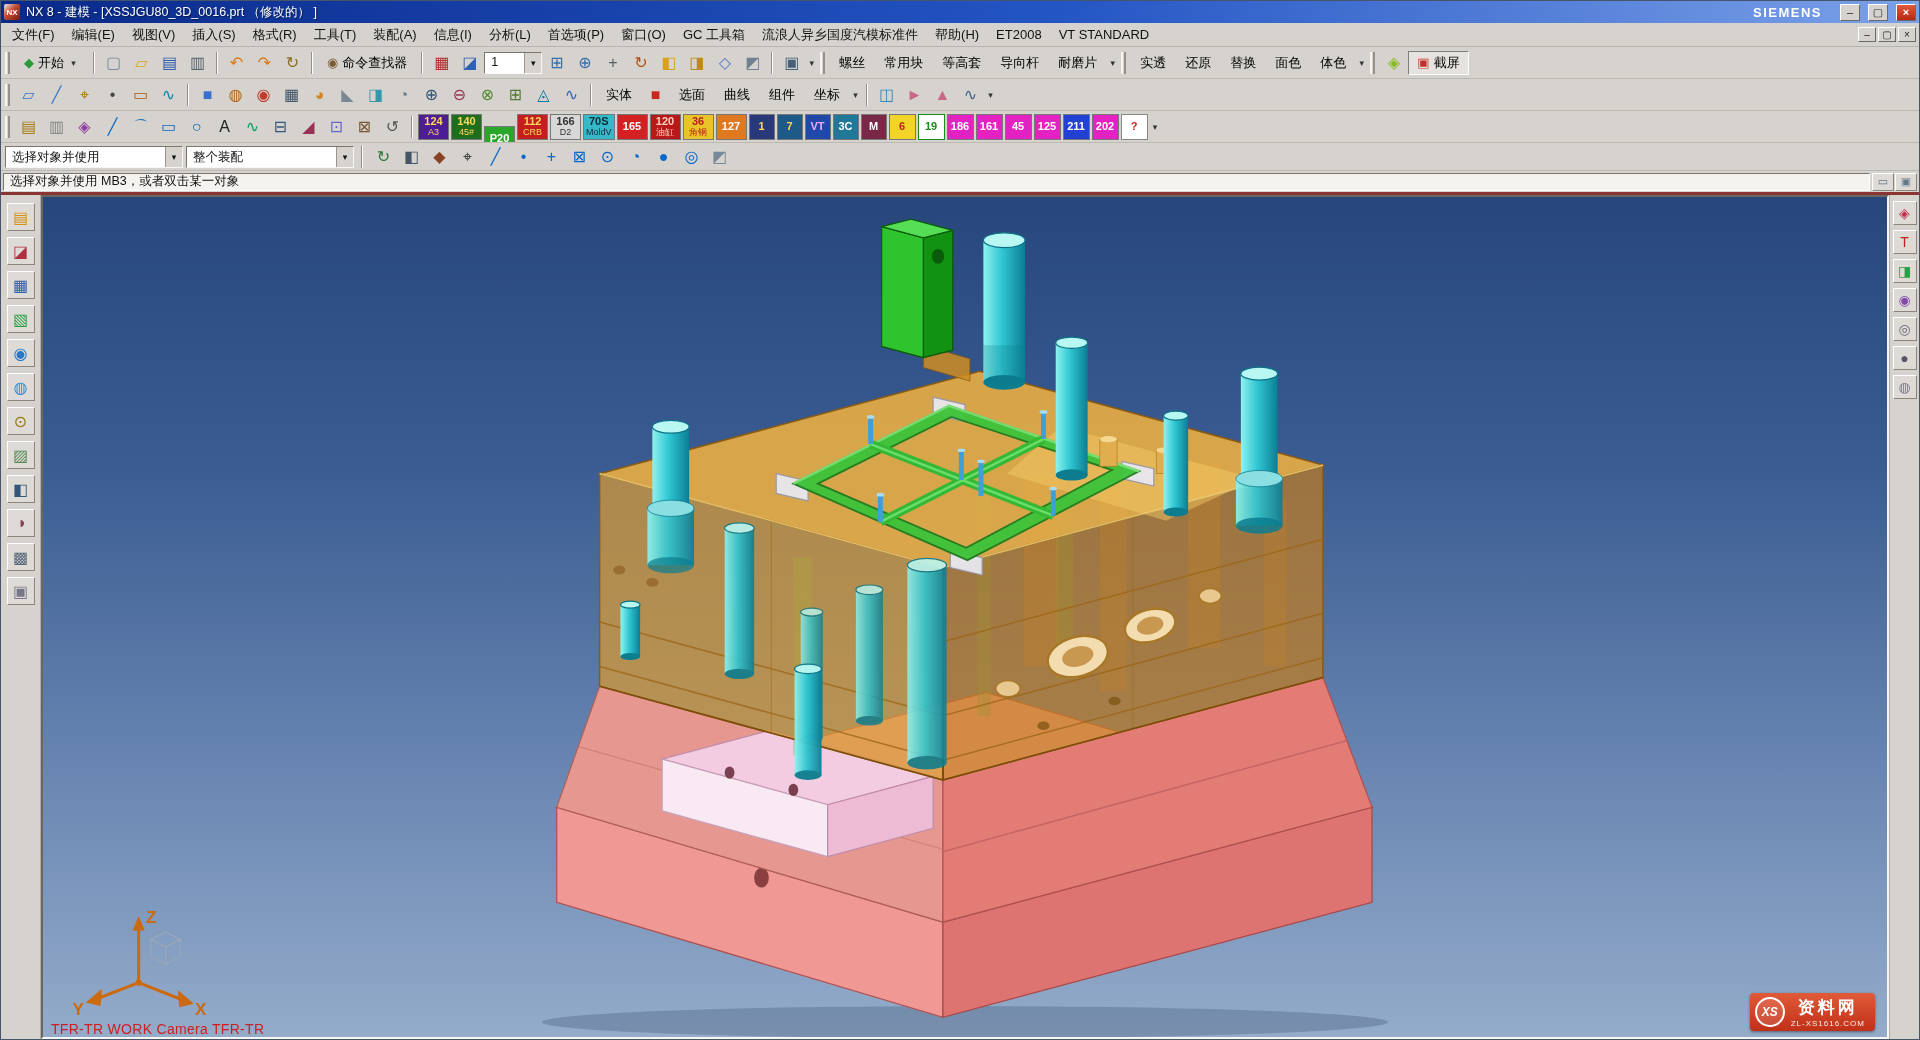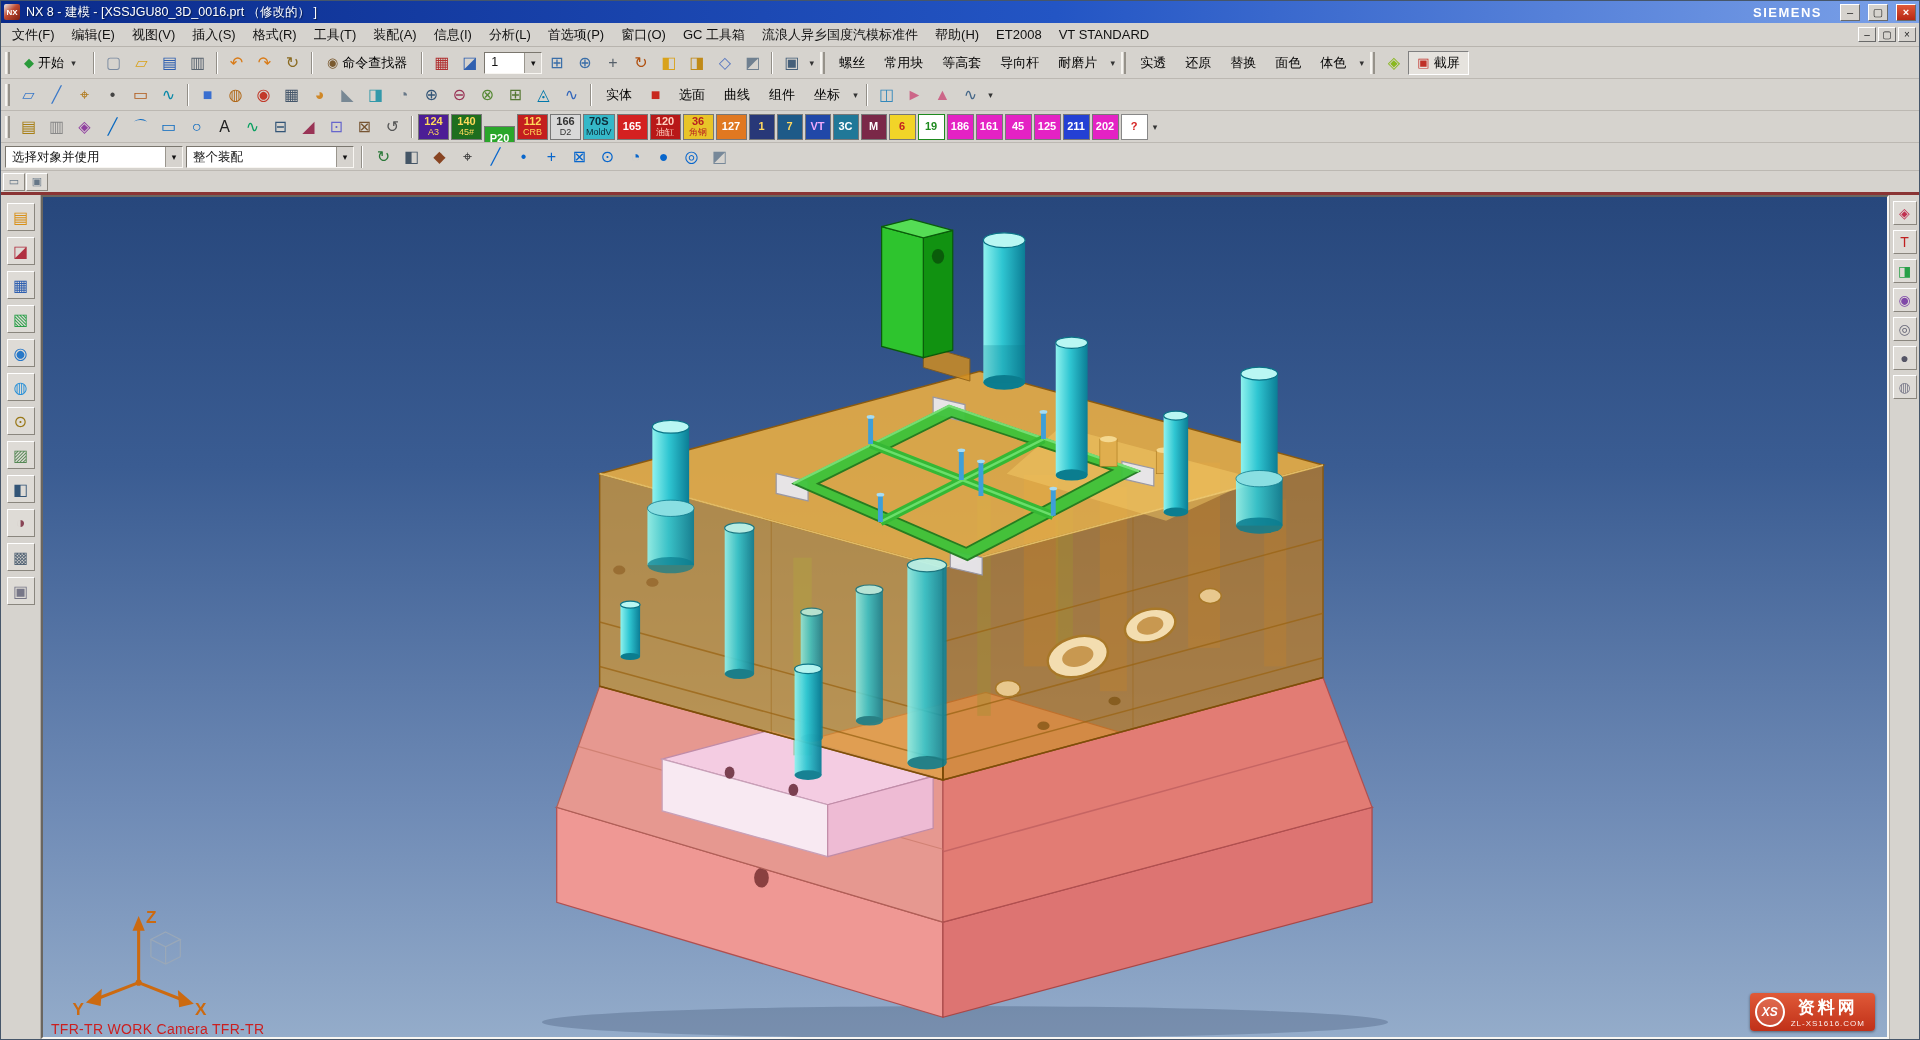--- a/index.html
+++ b/index.html
@@ -616,20 +616,21 @@
           <span class="gly" style="color: rgb(8, 102, 204);">◎</span>
         </button>
 
         <button class="tbi">
           <span class="gly" style="color: rgb(119, 136, 153);">◩</span>
         </button>
       </span>
   </div>
 
   <div class="promptbar">
+    <div class="prompt-field">选择对象并使用 MB3，或者双击某一对象</div>
     <span class="grp">
 
         <button class="pbi">
           <span class="gly" style="color: rgb(102, 119, 136);">▭</span>
         </button>
 
         <button class="pbi">
           <span class="gly" style="color: rgb(102, 119, 136);">▣</span>
         </button>
       </span>

